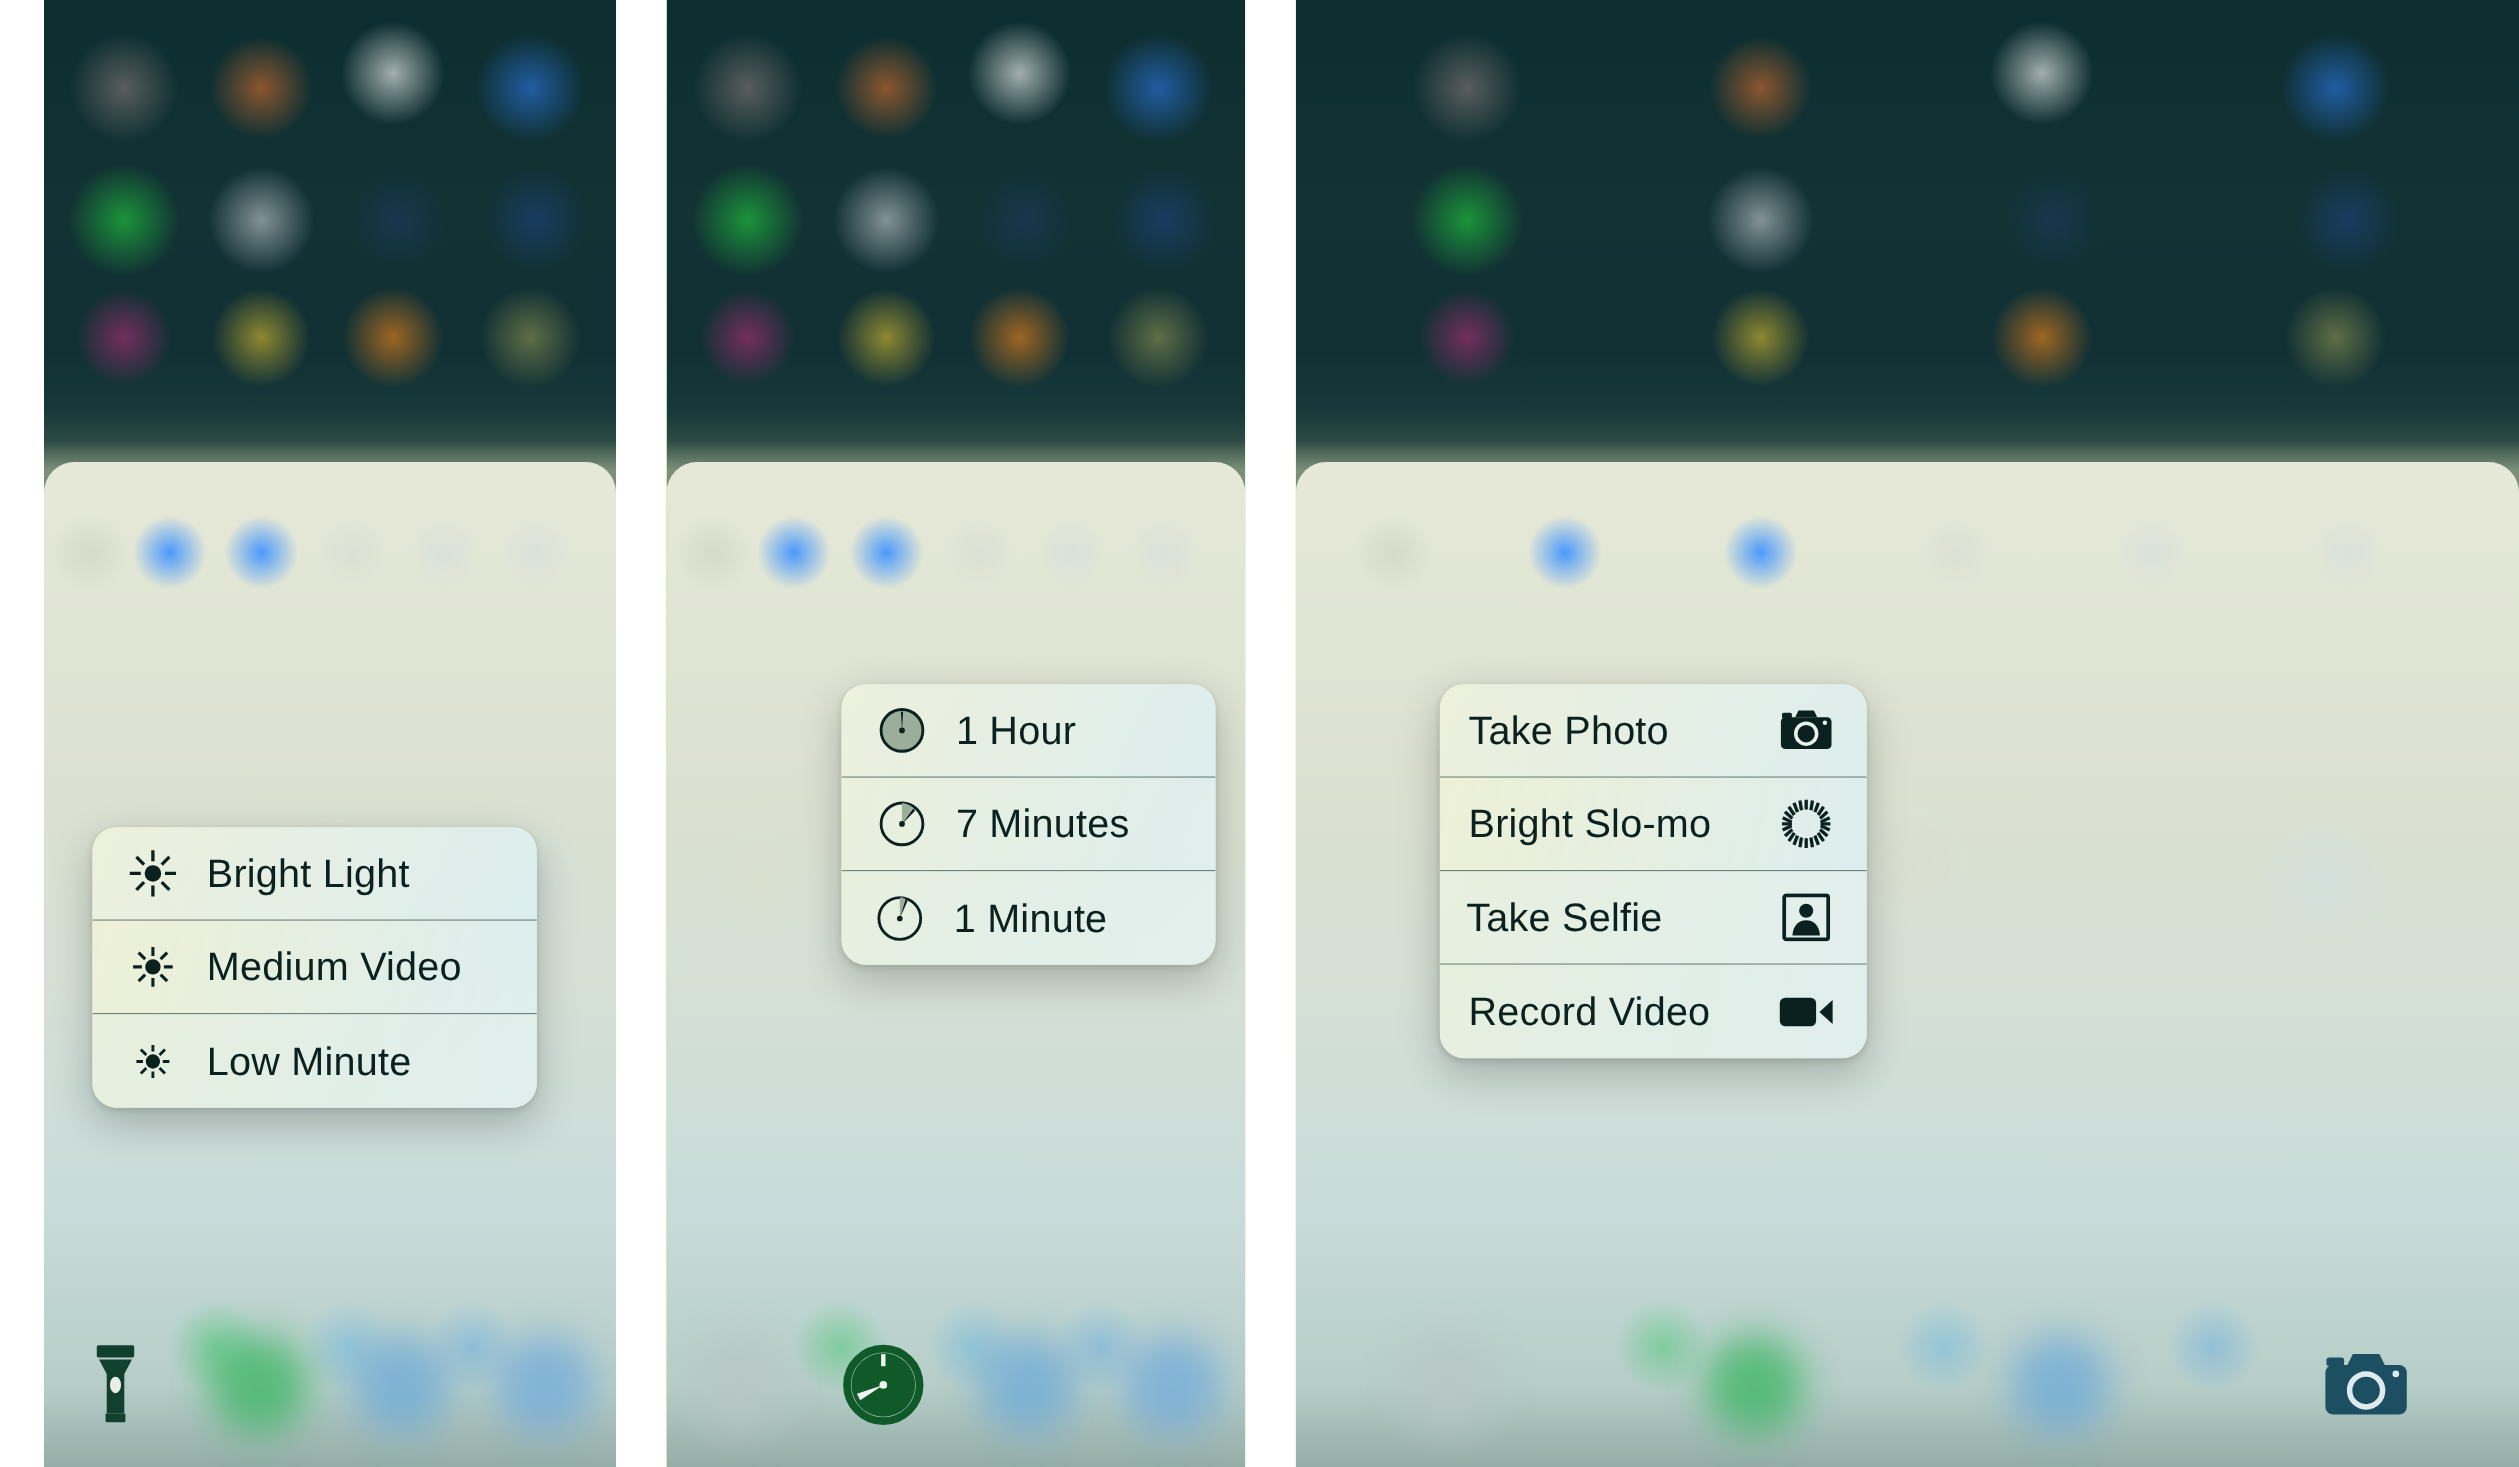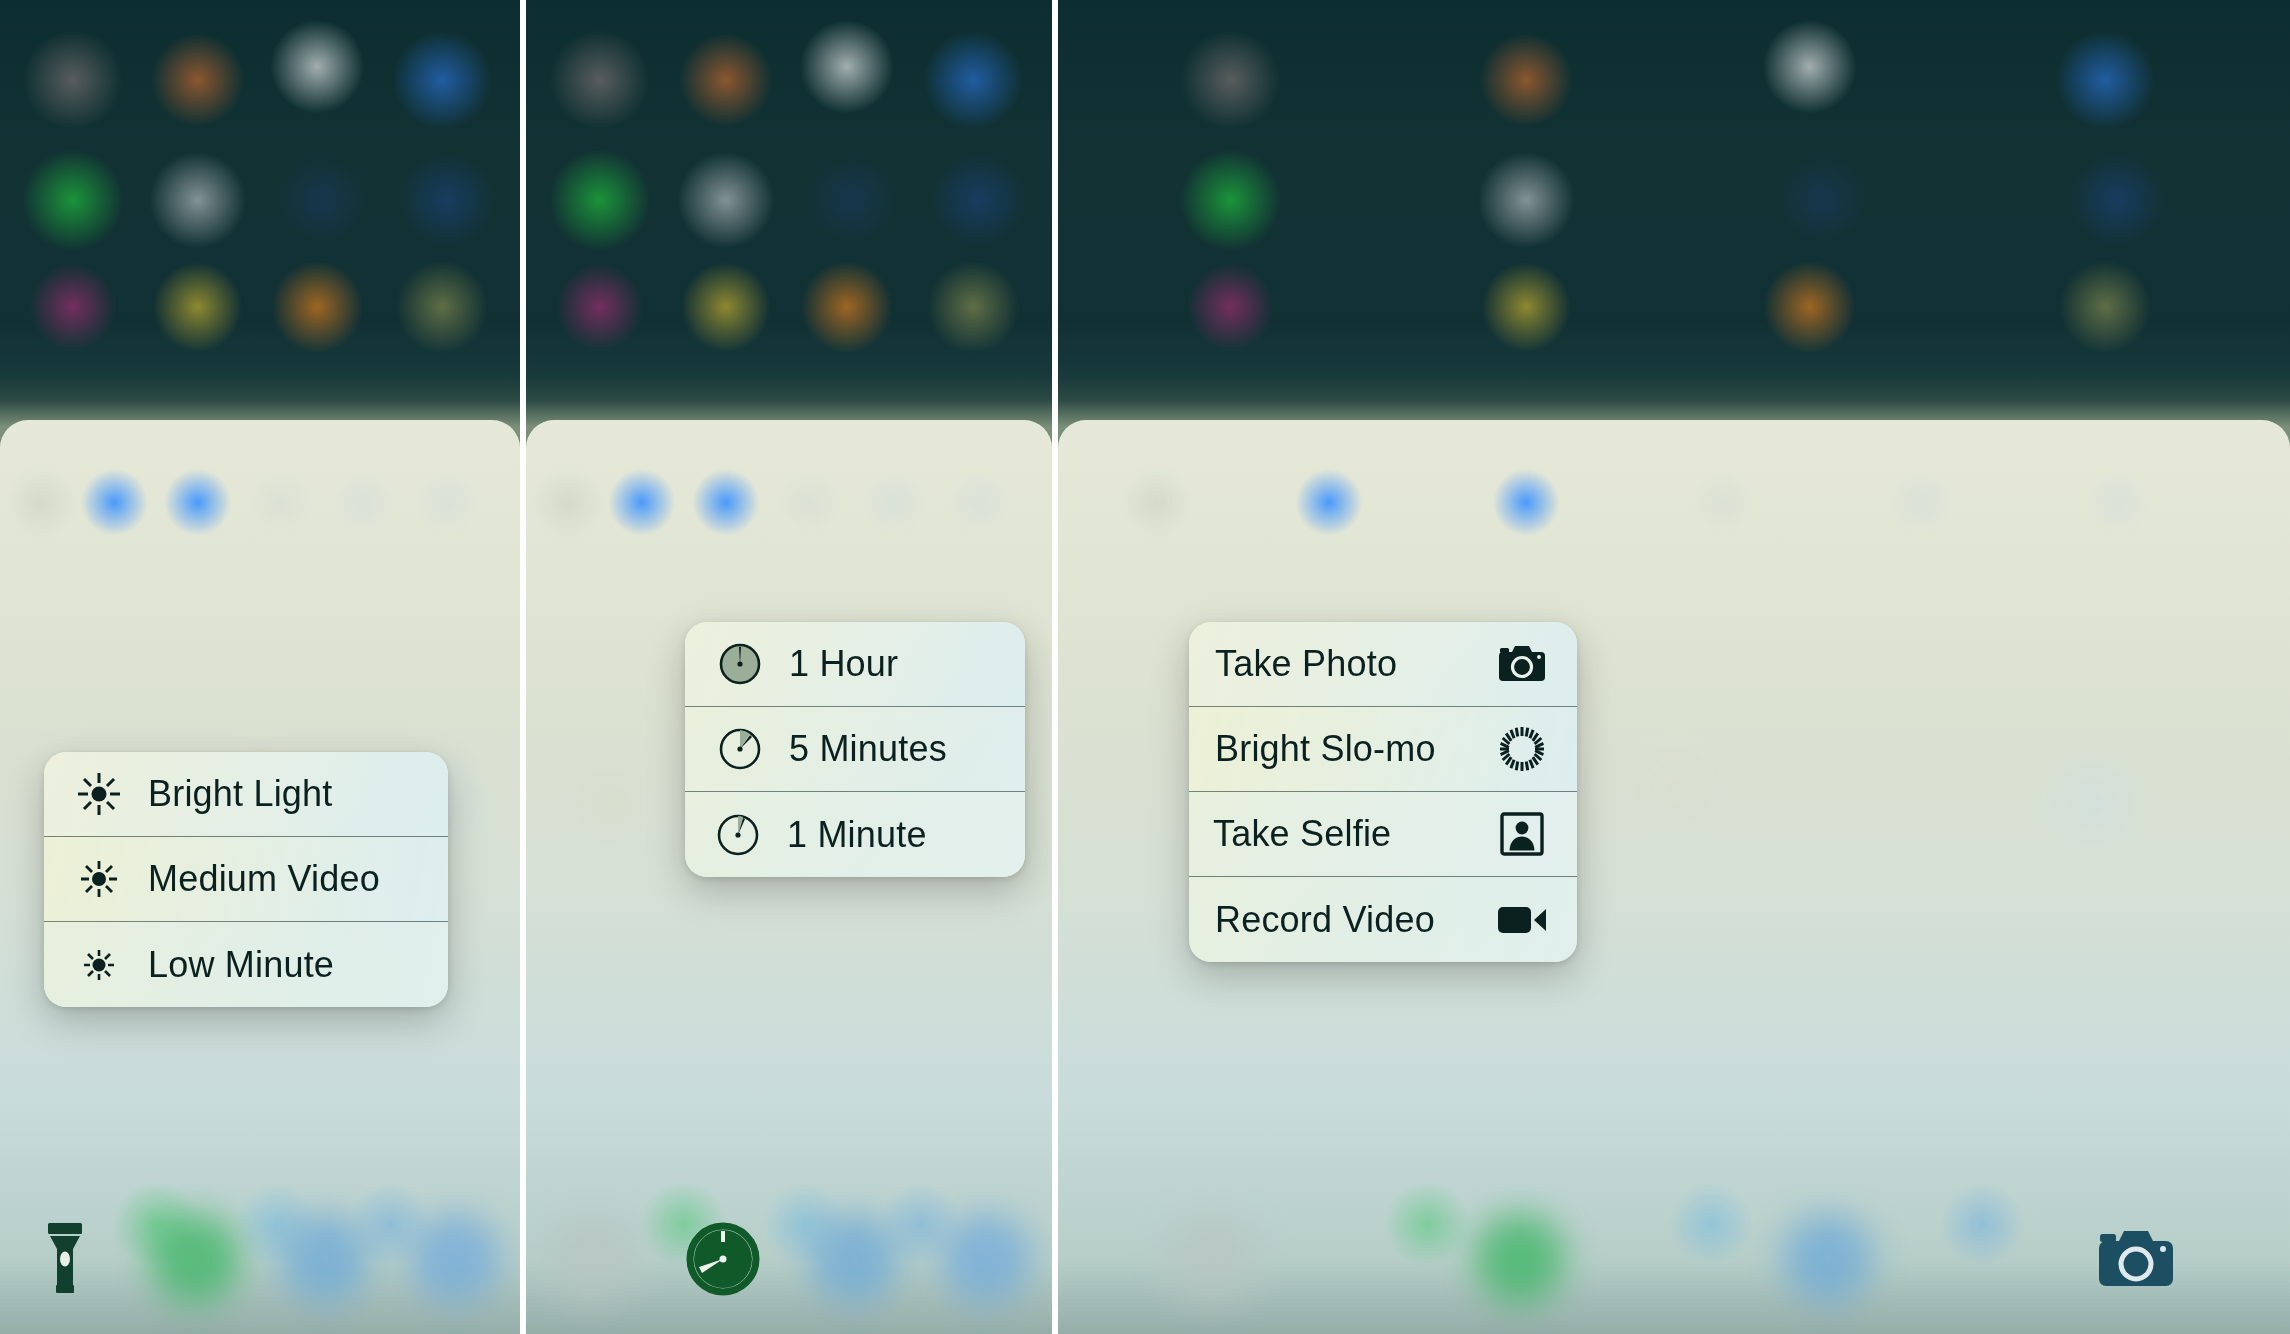--- a/index.html
+++ b/index.html
@@ -17,20 +17,21 @@
     background:#ffffff;
   }
 
   
   .panel{
     position:relative;
     height:1334px;
     overflow:hidden;
     background:#bef264;
     flex:0 0 auto;
+    margin-left:40px;
   }
   .gap{ flex:0 0 6px; height:1334px; background:#ffffff; }
 
   
   .wall{
     position:absolute; inset:0;
     background:
       radial-gradient(circle 80px at 14% 6%,  rgba(150,130,130,.55), transparent 62%),
       radial-gradient(circle 75px at 38% 6%,  rgba(215,110,45,.62),  transparent 62%),
       radial-gradient(circle 78px at 61% 5%,  rgba(225,228,228,.70), transparent 60%),
@@ -273,21 +274,21 @@
 
       <div class="menu-row tintC">
         <span class="row-icon-left">
           <svg width="46" height="46" viewBox="0 0 46 46">
             <circle cx="23" cy="23" r="19" fill="none" stroke="#0b211f" stroke-width="2.6"></circle>
             <path d="M23 23 L23 4 A19 19 0 0 1 33 8 Z" fill="#9bae9a"></path>
             <path d="M23 23 L33 9 L35 11 Z" fill="#0b211f"></path>
             <circle cx="23" cy="23" r="2.6" fill="#0b211f"></circle>
           </svg>
         </span>
-        <span class="row-label">5 Minutes</span>
+        <span class="row-label">7 Minutes</span>
       </div>
 
       <div class="menu-row tintD">
         <span class="row-icon-left">
           <svg width="46" height="46" viewBox="0 0 46 46">
             <circle cx="23" cy="23" r="19" fill="none" stroke="#0b211f" stroke-width="2.6"></circle>
             <path d="M23 23 L23 4 A19 19 0 0 1 28 5 Z" fill="#9bae9a"></path>
             <path d="M23 23 L28 6 L30 7 Z" fill="#0b211f"></path>
             <circle cx="23" cy="23" r="2.6" fill="#0b211f"></circle>
           </svg>

